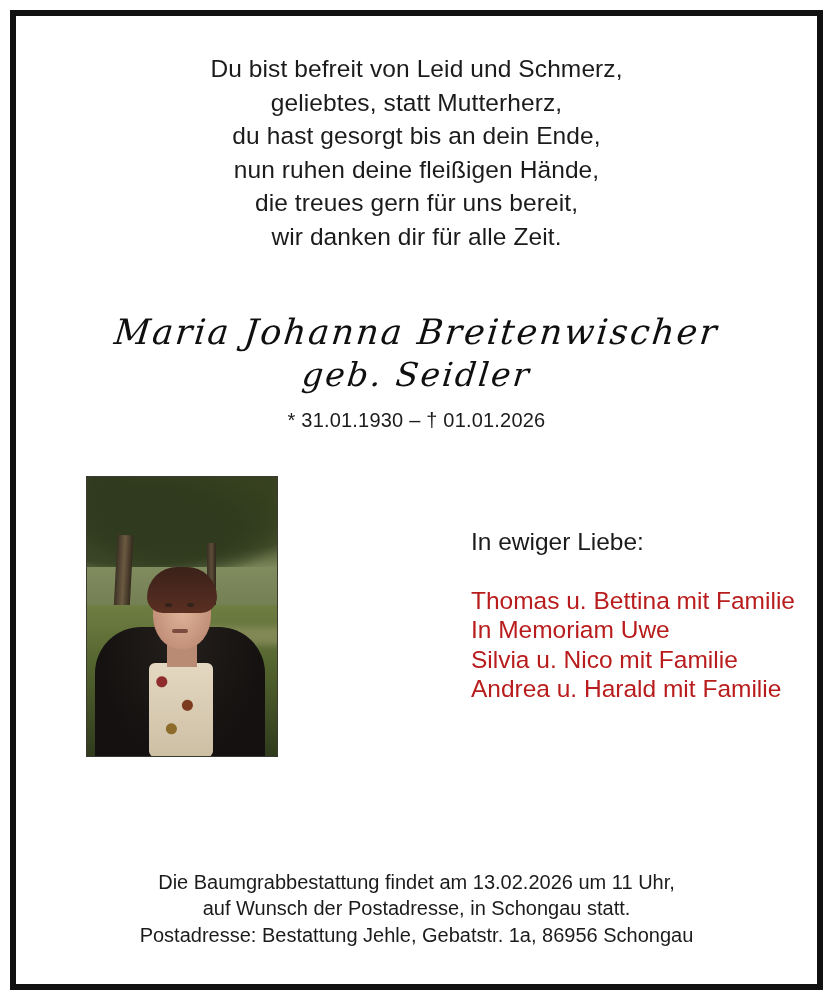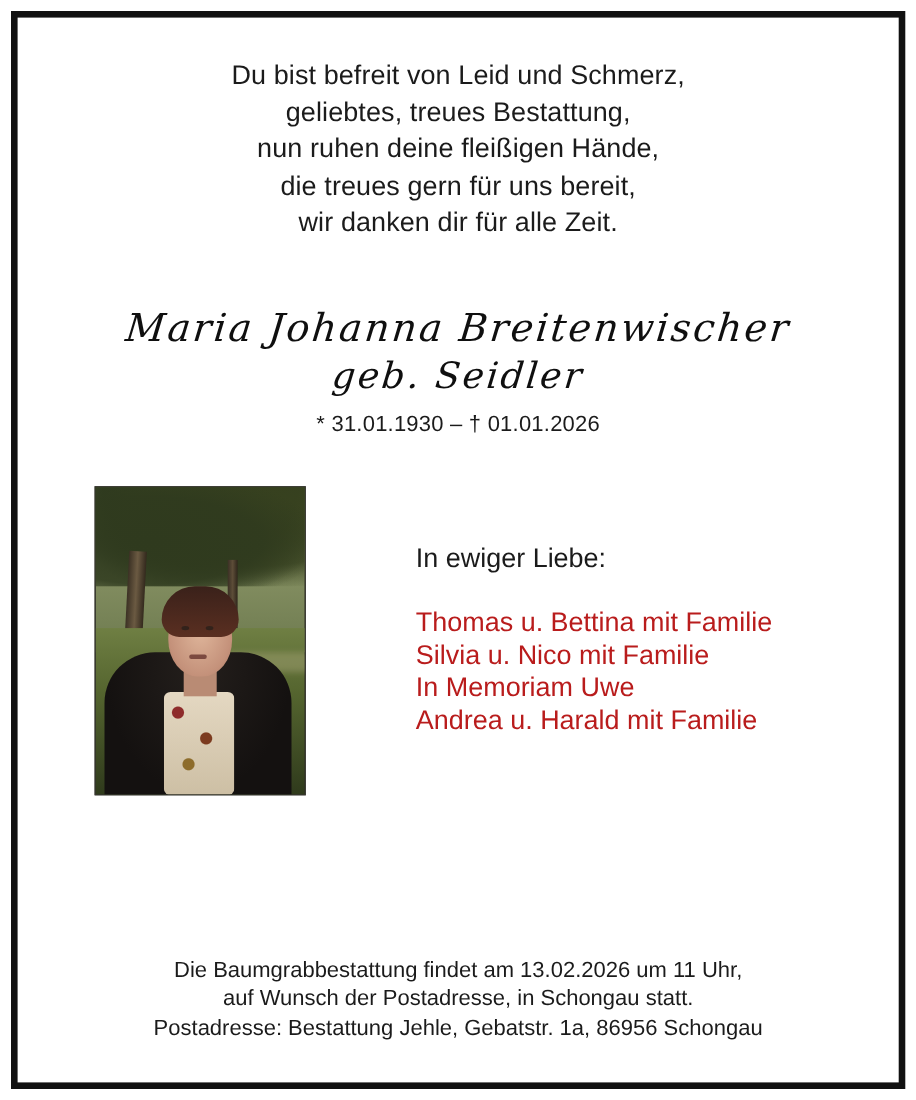--- a/index.html
+++ b/index.html
@@ -73,20 +73,21 @@
     font-size: 20px;
     color: #1b1b1b;
     letter-spacing: 0.2px;
   }
 
   
   .middle {
     margin-top: 44px;
     display: flex;
     align-items: flex-start;
+    justify-content: space-between;
   }
   .photo-wrap {
     width: 240px;
     padding-left: 48px;
     box-sizing: border-box;
   }
   .photo {
     position: relative;
     width: 190px;
     height: 279px;
@@ -215,21 +216,22 @@
   .footer div { white-space: nowrap; }
 </style>
 </head>
 <body>
 
 <div class="obituary">
   <div class="frame">
 
     <div class="verse">
       <div>Du bist befreit von Leid und Schmerz,</div>
-      <div>geliebtes, treues Bestattung,</div>
+      <div>geliebtes, statt Mutterherz,</div>
+      <div>du hast gesorgt bis an dein Ende,</div>
       <div>nun ruhen deine fleißigen Hände,</div>
       <div>die treues gern für uns bereit,</div>
       <div>wir danken dir für alle Zeit.</div>
     </div>
 
     <div class="name-block">
       <div class="name-line-1">Maria Johanna Breitenwischer</div>
       <div class="name-line-2">geb. Seidler</div>
       <div class="dates">* 31.01.1930 – † 01.01.2026</div>
     </div>
@@ -251,22 +253,22 @@
           <div class="ph-eye-l"></div>
           <div class="ph-eye-r"></div>
           <div class="ph-mouth"></div>
         </div>
       </div>
 
       <div class="family">
         <div class="family-intro">In ewiger Liebe:</div>
         <div class="family-list">
           <div>Thomas u. Bettina mit Familie</div>
+          <div>In Memoriam Uwe</div>
           <div>Silvia u. Nico mit Familie</div>
-          <div>In Memoriam Uwe</div>
           <div>Andrea u. Harald mit Familie</div>
         </div>
       </div>
     </div>
 
     <div class="spacer"></div>
 
     <div class="footer">
       <div>Die Baumgrabbestattung findet am 13.02.2026 um 11 Uhr,</div>
       <div>auf Wunsch der Postadresse, in Schongau statt.</div>

